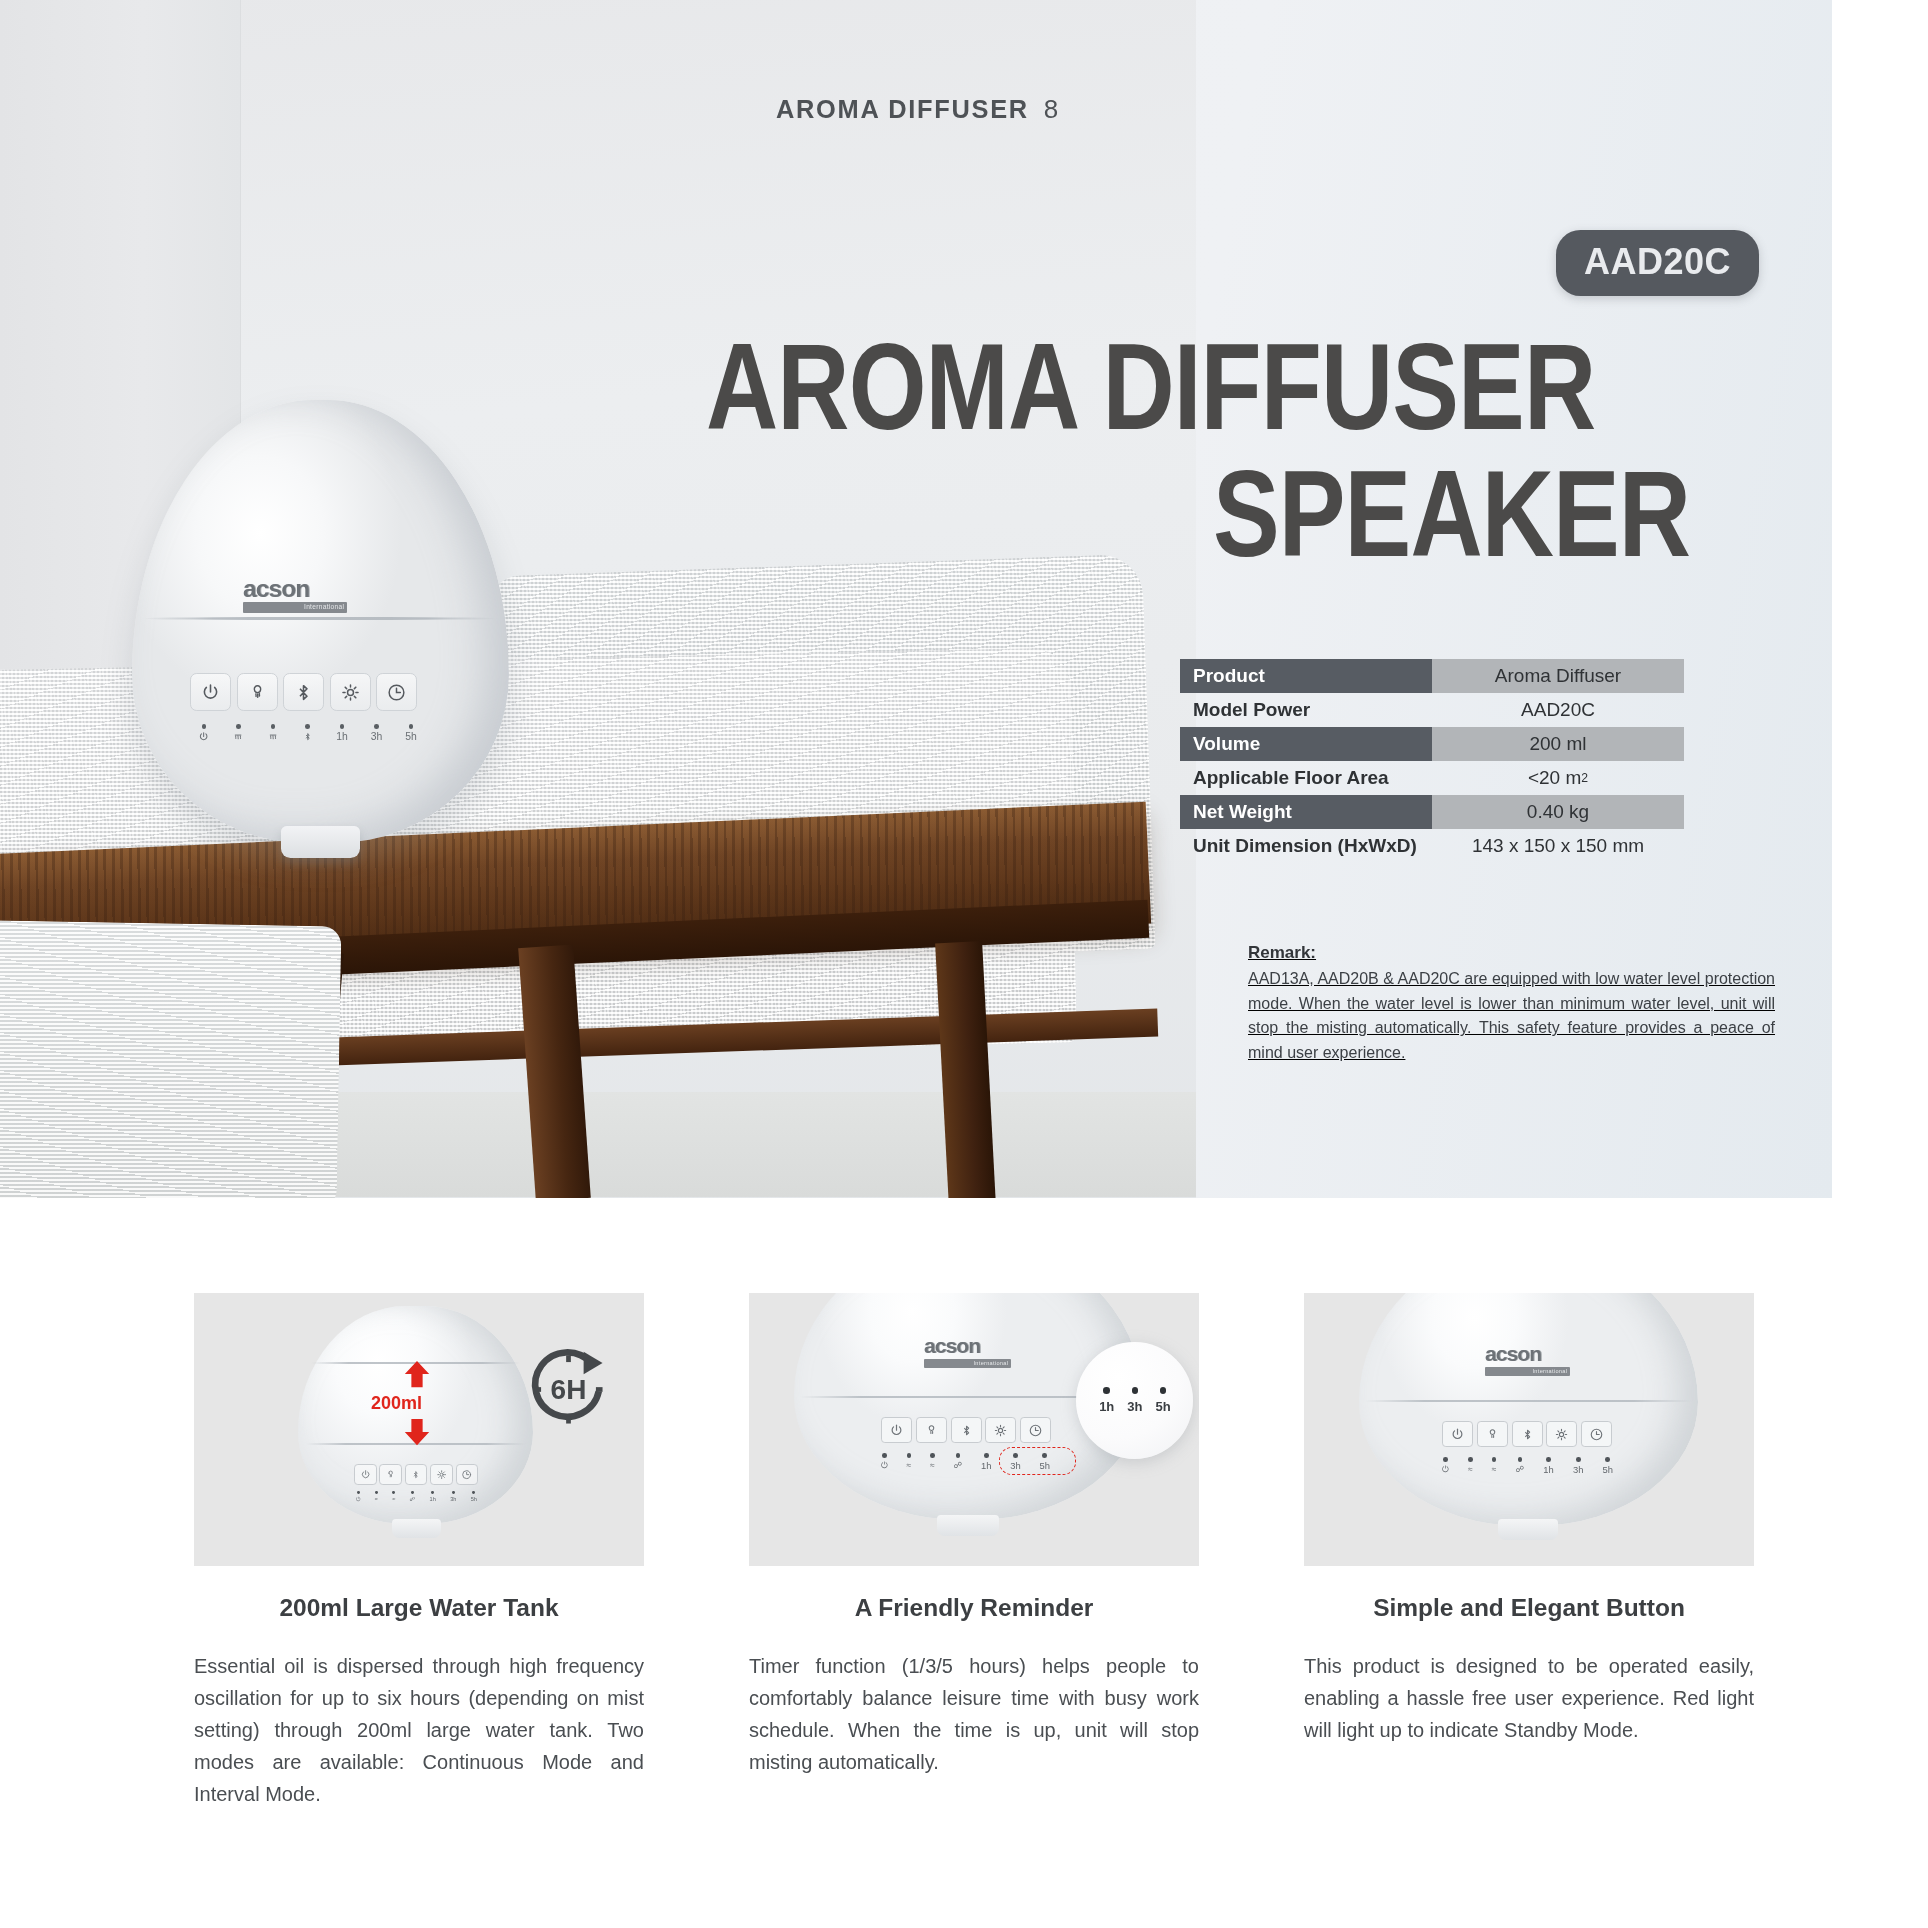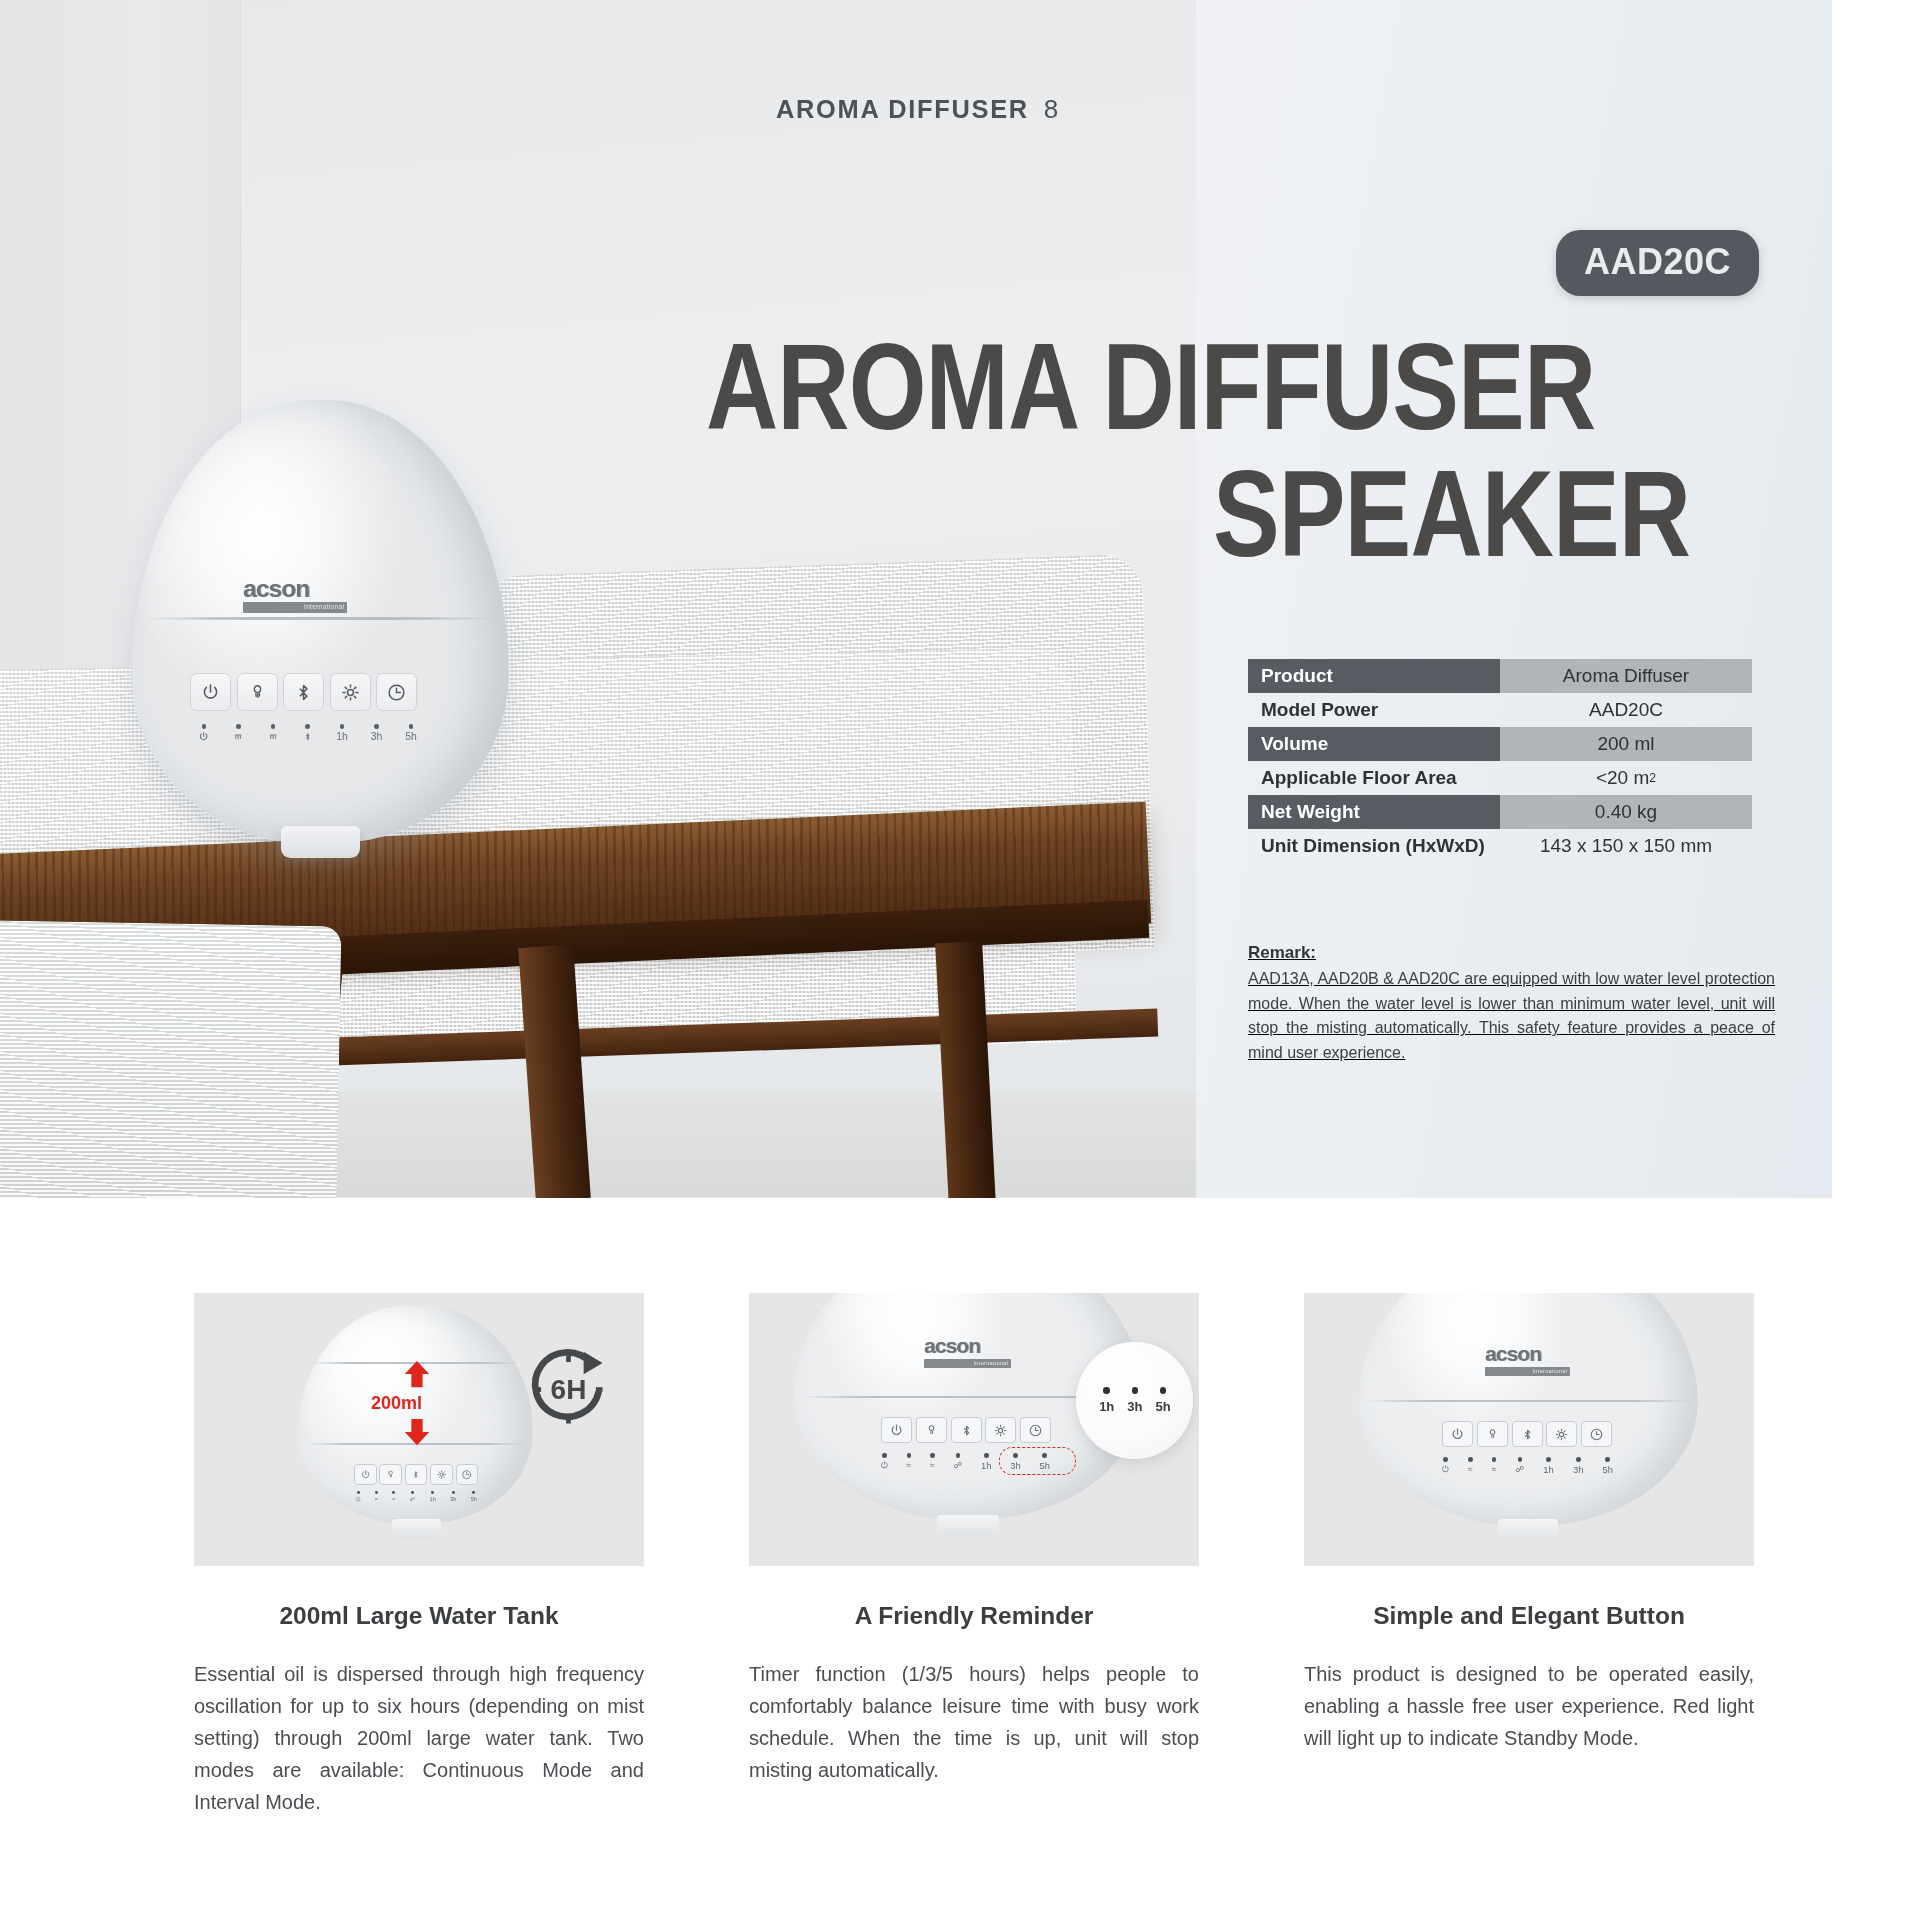--- a/index.html
+++ b/index.html
@@ -165,21 +165,21 @@
     box-shadow: 0 2.8px 9.4px rgba(80,84,90,0.25);
   }
   .title-1, .title-2 {
     position: absolute; color: #4b4a49; font-weight: bold;
     letter-spacing: -0.9px; line-height: 1; white-space: nowrap;
   }
   .title-1 { left: 706px; top: 325px; font-size: 100px; transform: scaleY(1.22); transform-origin: left top; }
   .title-2 { left: 1213px; top: 452px; font-size: 100px; transform: scaleY(1.22); transform-origin: left top; }
 
   
-  .spec { position: absolute; left: 1248px; top: 659px; width: 516px; }
+  .spec { position: absolute; left: 1180px; top: 659px; width: 516px; }
   .spec-row { display: flex; height: 34px; align-items: stretch; }
   .spec-k {
     width: 252px; display: flex; align-items: center; padding-left: 13px;
     font-size: 19px; font-weight: bold; color: #2f3235;
   }
   .spec-v {
     width: 252px; display: flex; align-items: center; justify-content: center;
     font-size: 19px; color: #2f3235;
   }
   .spec-row.alt .spec-k { background: #575c63; color: #ffffff; }
@@ -198,21 +198,21 @@
   }
   .card { position: absolute; top: 0; width: 450px; }
   .card.c1 { left: 194px; }
   .card.c2 { left: 749px; }
   .card.c3 { left: 1304px; }
   .card-img {
     position: relative; width: 450px; height: 273px;
     background: #e6e6e6; overflow: hidden;
   }
   .card-title {
-    margin-top: 36px; text-align: center; font-size: 24.5px; font-weight: bold; color: #3c3f42;
+    margin-top: 28px; text-align: center; font-size: 24.5px; font-weight: bold; color: #3c3f42;
   }
   .card-body {
     margin-top: 28px; font-size: 20px; line-height: 1.6; color: #4a4e52; text-align: justify;
   }
 
   
   .mini { position: absolute; }
   .mini-body {
     position: absolute; left: 0; top: 0;
     background:

